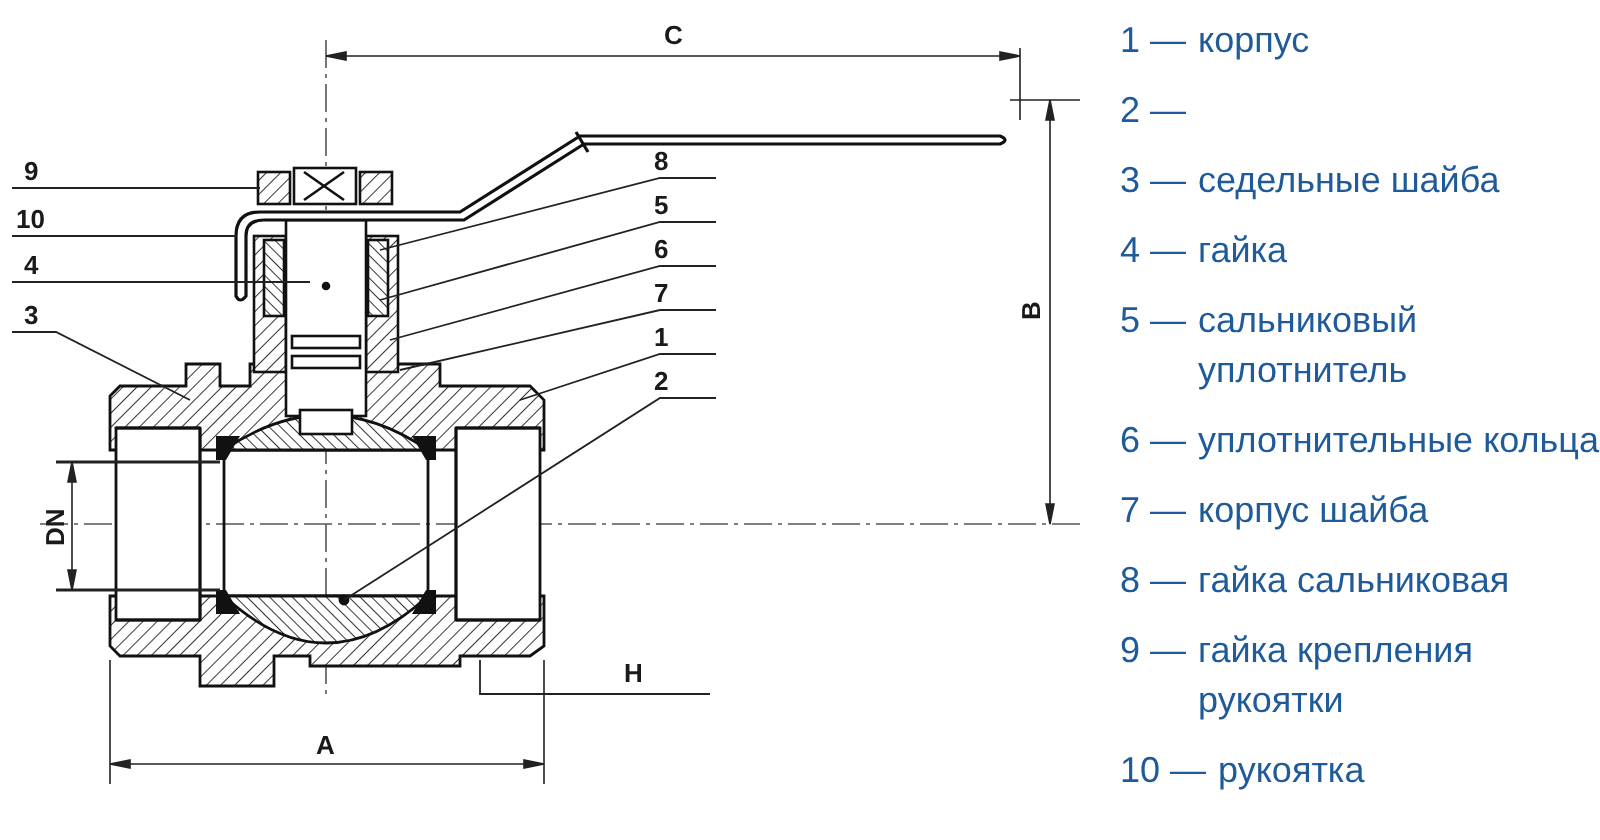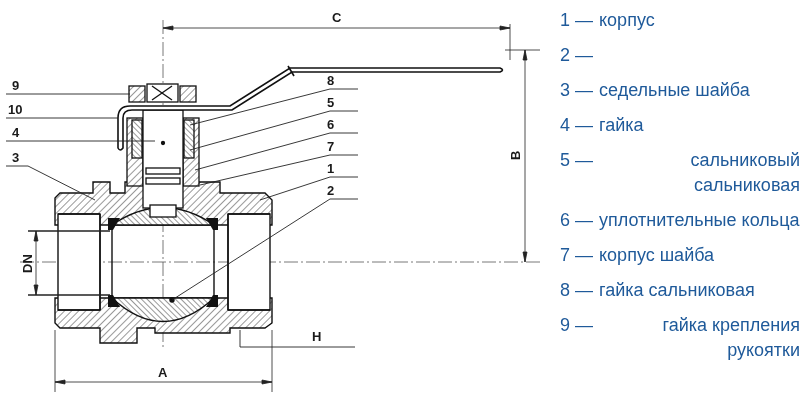--- a/index.html
+++ b/index.html
@@ -3,21 +3,21 @@
   <meta charset="utf-8">
   <style>
     html, body { margin: 0; padding: 0; background: #ffffff; }
     body { width: 800px; height: 420px; position: relative; overflow: hidden; font-family: "Liberation Sans", sans-serif; }
     #diagram { position: absolute; left: 0; top: 0; width: 550px; height: 420px; }
     .lbl { font-family: "Liberation Sans", sans-serif; font-weight: bold; font-size: 13px; fill: #1a1a1a; }
     .dim { font-family: "Liberation Sans", sans-serif; font-weight: bold; font-size: 13px; fill: #1a1a1a; }
     #legend { position: absolute; left: 560px; top: 8px; width: 240px; color: #1f5a9a; font-size: 18px; line-height: 25px; }
     .legend-item { display: flex; margin-bottom: 10px; }
     .legend-num { white-space: nowrap; }
-    .legend-text { padding-left: 6px; text-align: right; }
+    .legend-text { padding-left: 6px; }
   </style>
 </head>
 <body>
 
 <svg id="diagram" viewBox="0 0 550 420" xmlns="http://www.w3.org/2000/svg">
   <defs>
     <pattern id="hatch" patternUnits="userSpaceOnUse" width="5" height="5" patternTransform="rotate(45)">
       <rect width="5" height="5" fill="#fff"></rect>
       <line x1="0" y1="0" x2="0" y2="5" stroke="#333" stroke-width="1"></line>
     </pattern>
@@ -157,31 +157,35 @@
   <div class="legend-item">
     <span class="legend-num"><span>3</span> <span>—</span></span>
     <span class="legend-text">седельные шайба</span>
   </div>
   <div class="legend-item">
     <span class="legend-num"><span>4</span> <span>—</span></span>
     <span class="legend-text">гайка</span>
   </div>
   <div class="legend-item">
     <span class="legend-num"><span>5</span> <span>—</span></span>
-    <span class="legend-text">сальниковый сальниковая</span>
+    <span class="legend-text">сальниковый уплотнитель</span>
   </div>
   <div class="legend-item">
     <span class="legend-num"><span>6</span> <span>—</span></span>
     <span class="legend-text">уплотнительные кольца</span>
   </div>
   <div class="legend-item">
     <span class="legend-num"><span>7</span> <span>—</span></span>
     <span class="legend-text">корпус шайба</span>
   </div>
   <div class="legend-item">
     <span class="legend-num"><span>8</span> <span>—</span></span>
     <span class="legend-text">гайка сальниковая</span>
   </div>
   <div class="legend-item">
     <span class="legend-num"><span>9</span> <span>—</span></span>
     <span class="legend-text">гайка крепления рукоятки</span>
   </div>
+  <div class="legend-item">
+    <span class="legend-num"><span>10</span> <span>—</span></span>
+    <span class="legend-text">рукоятка</span>
+  </div>
 </div>
 
 </body></html>

